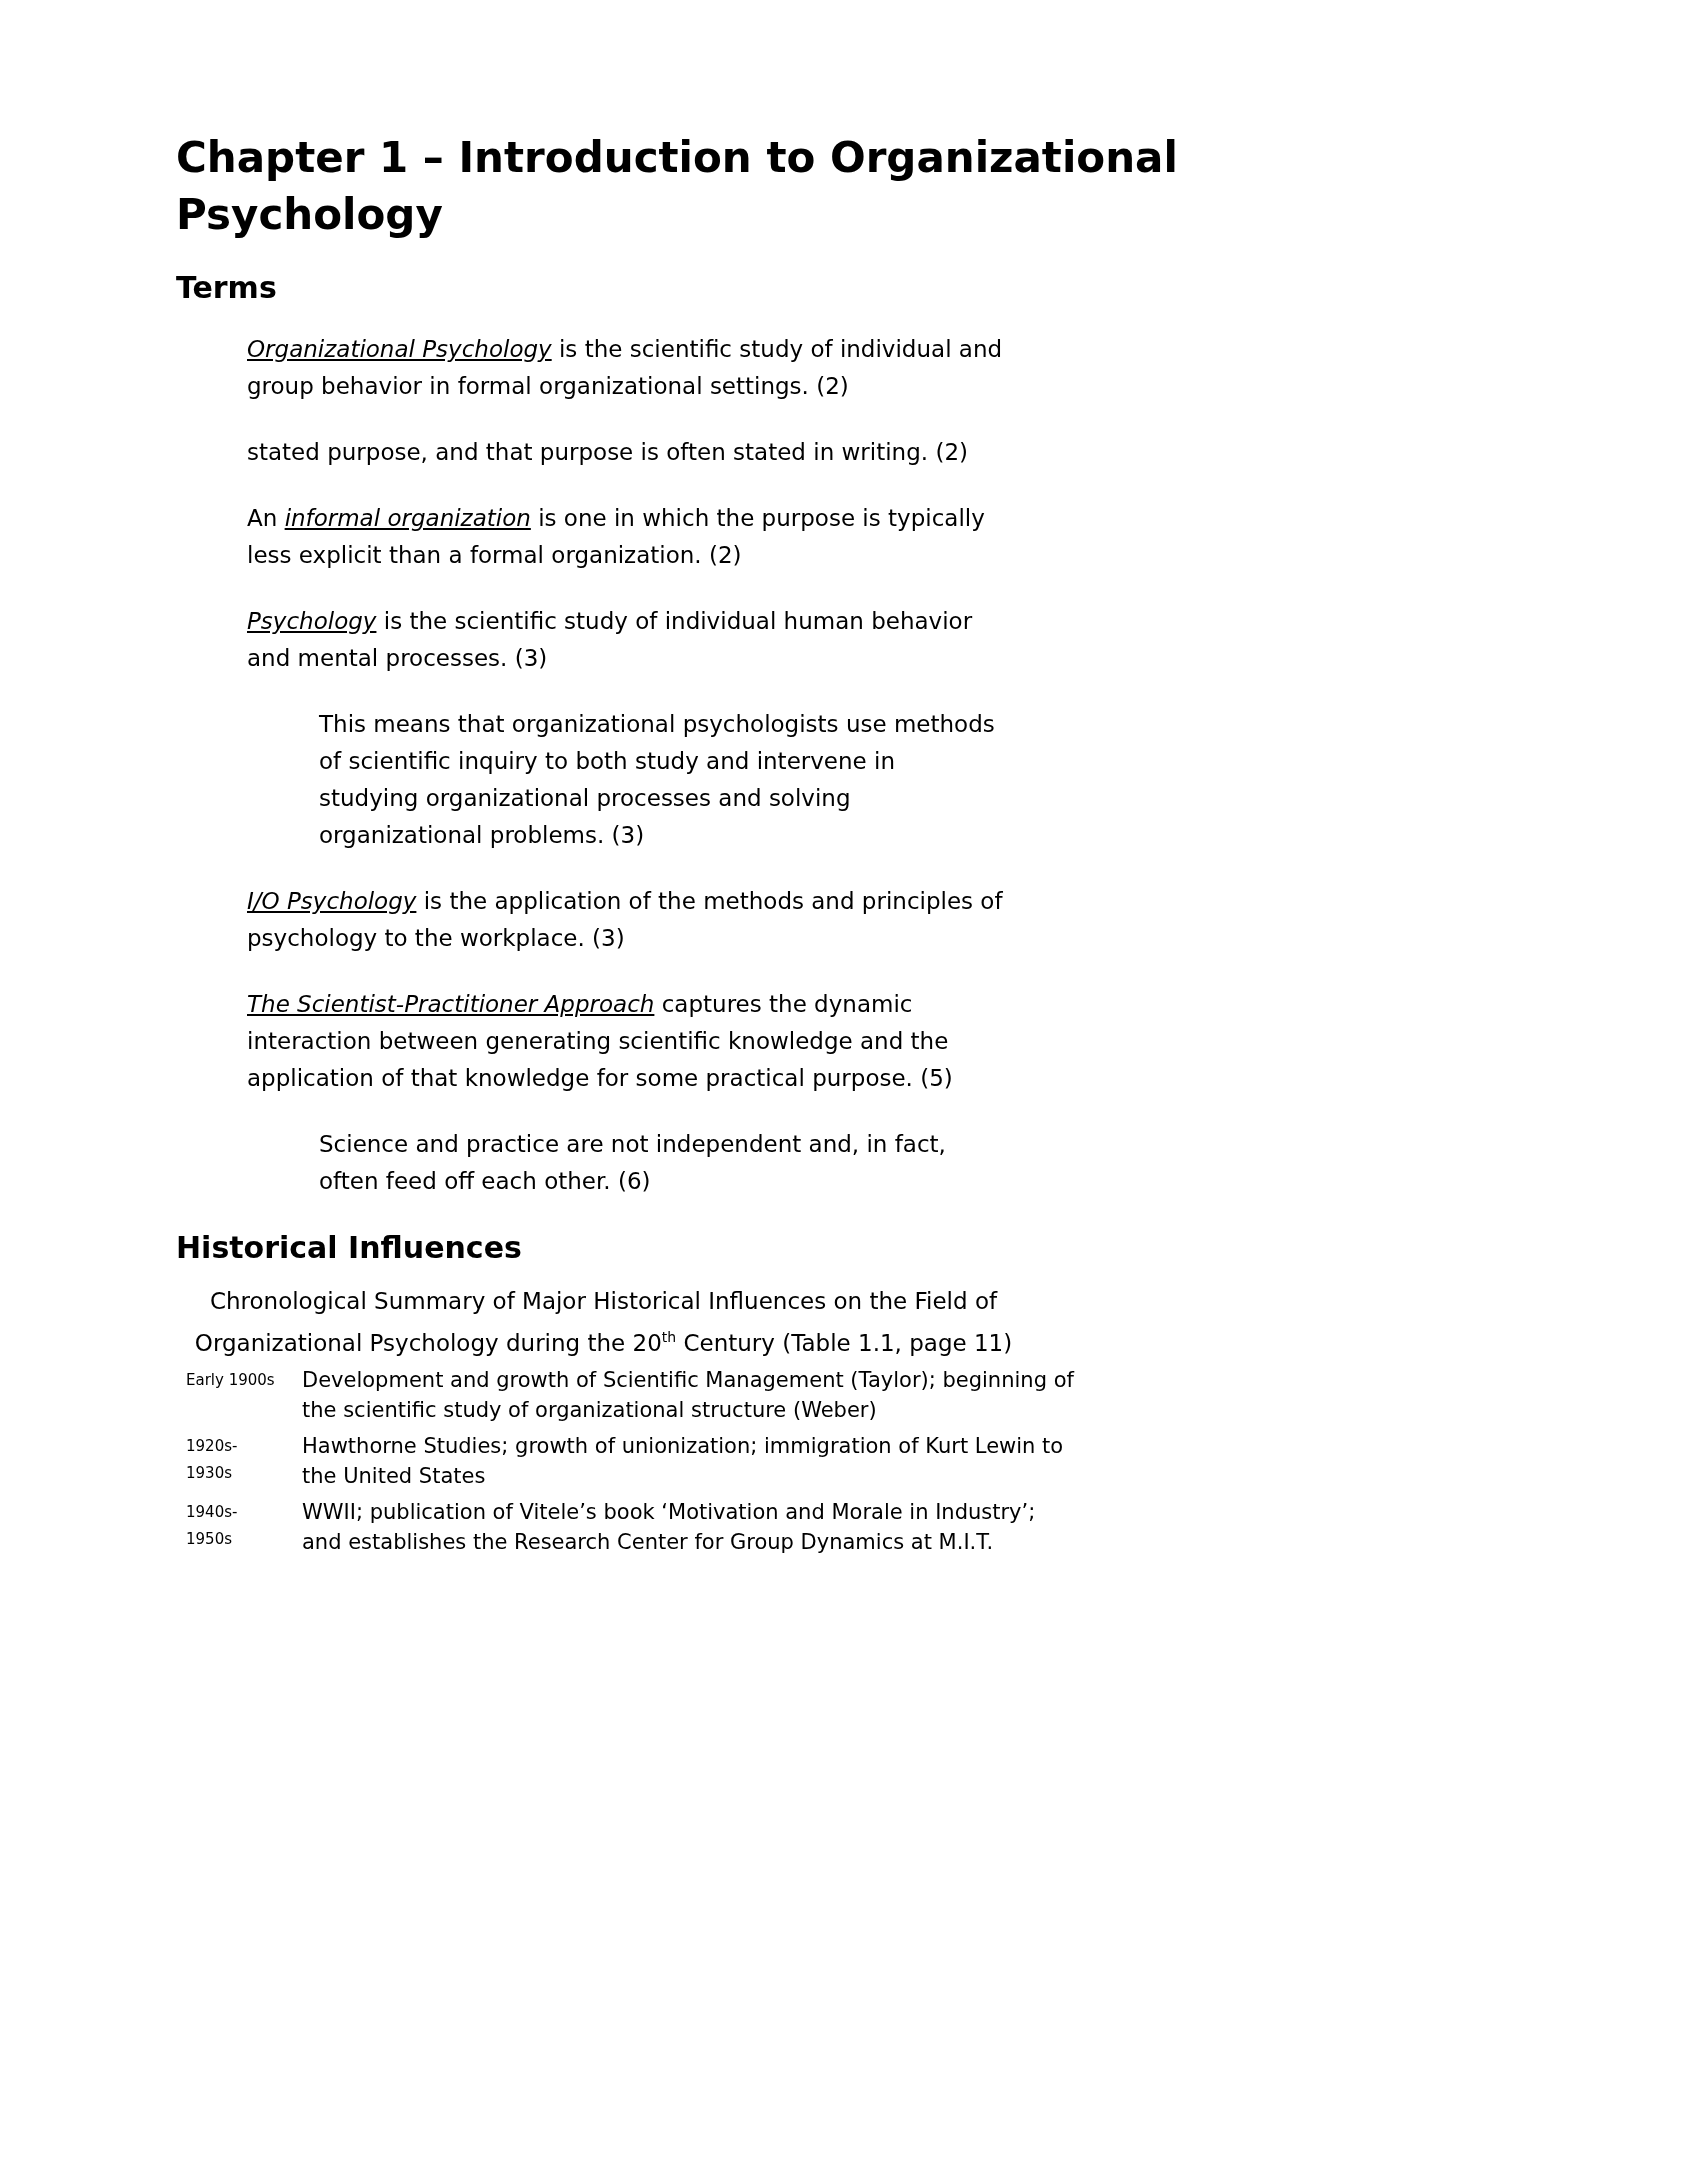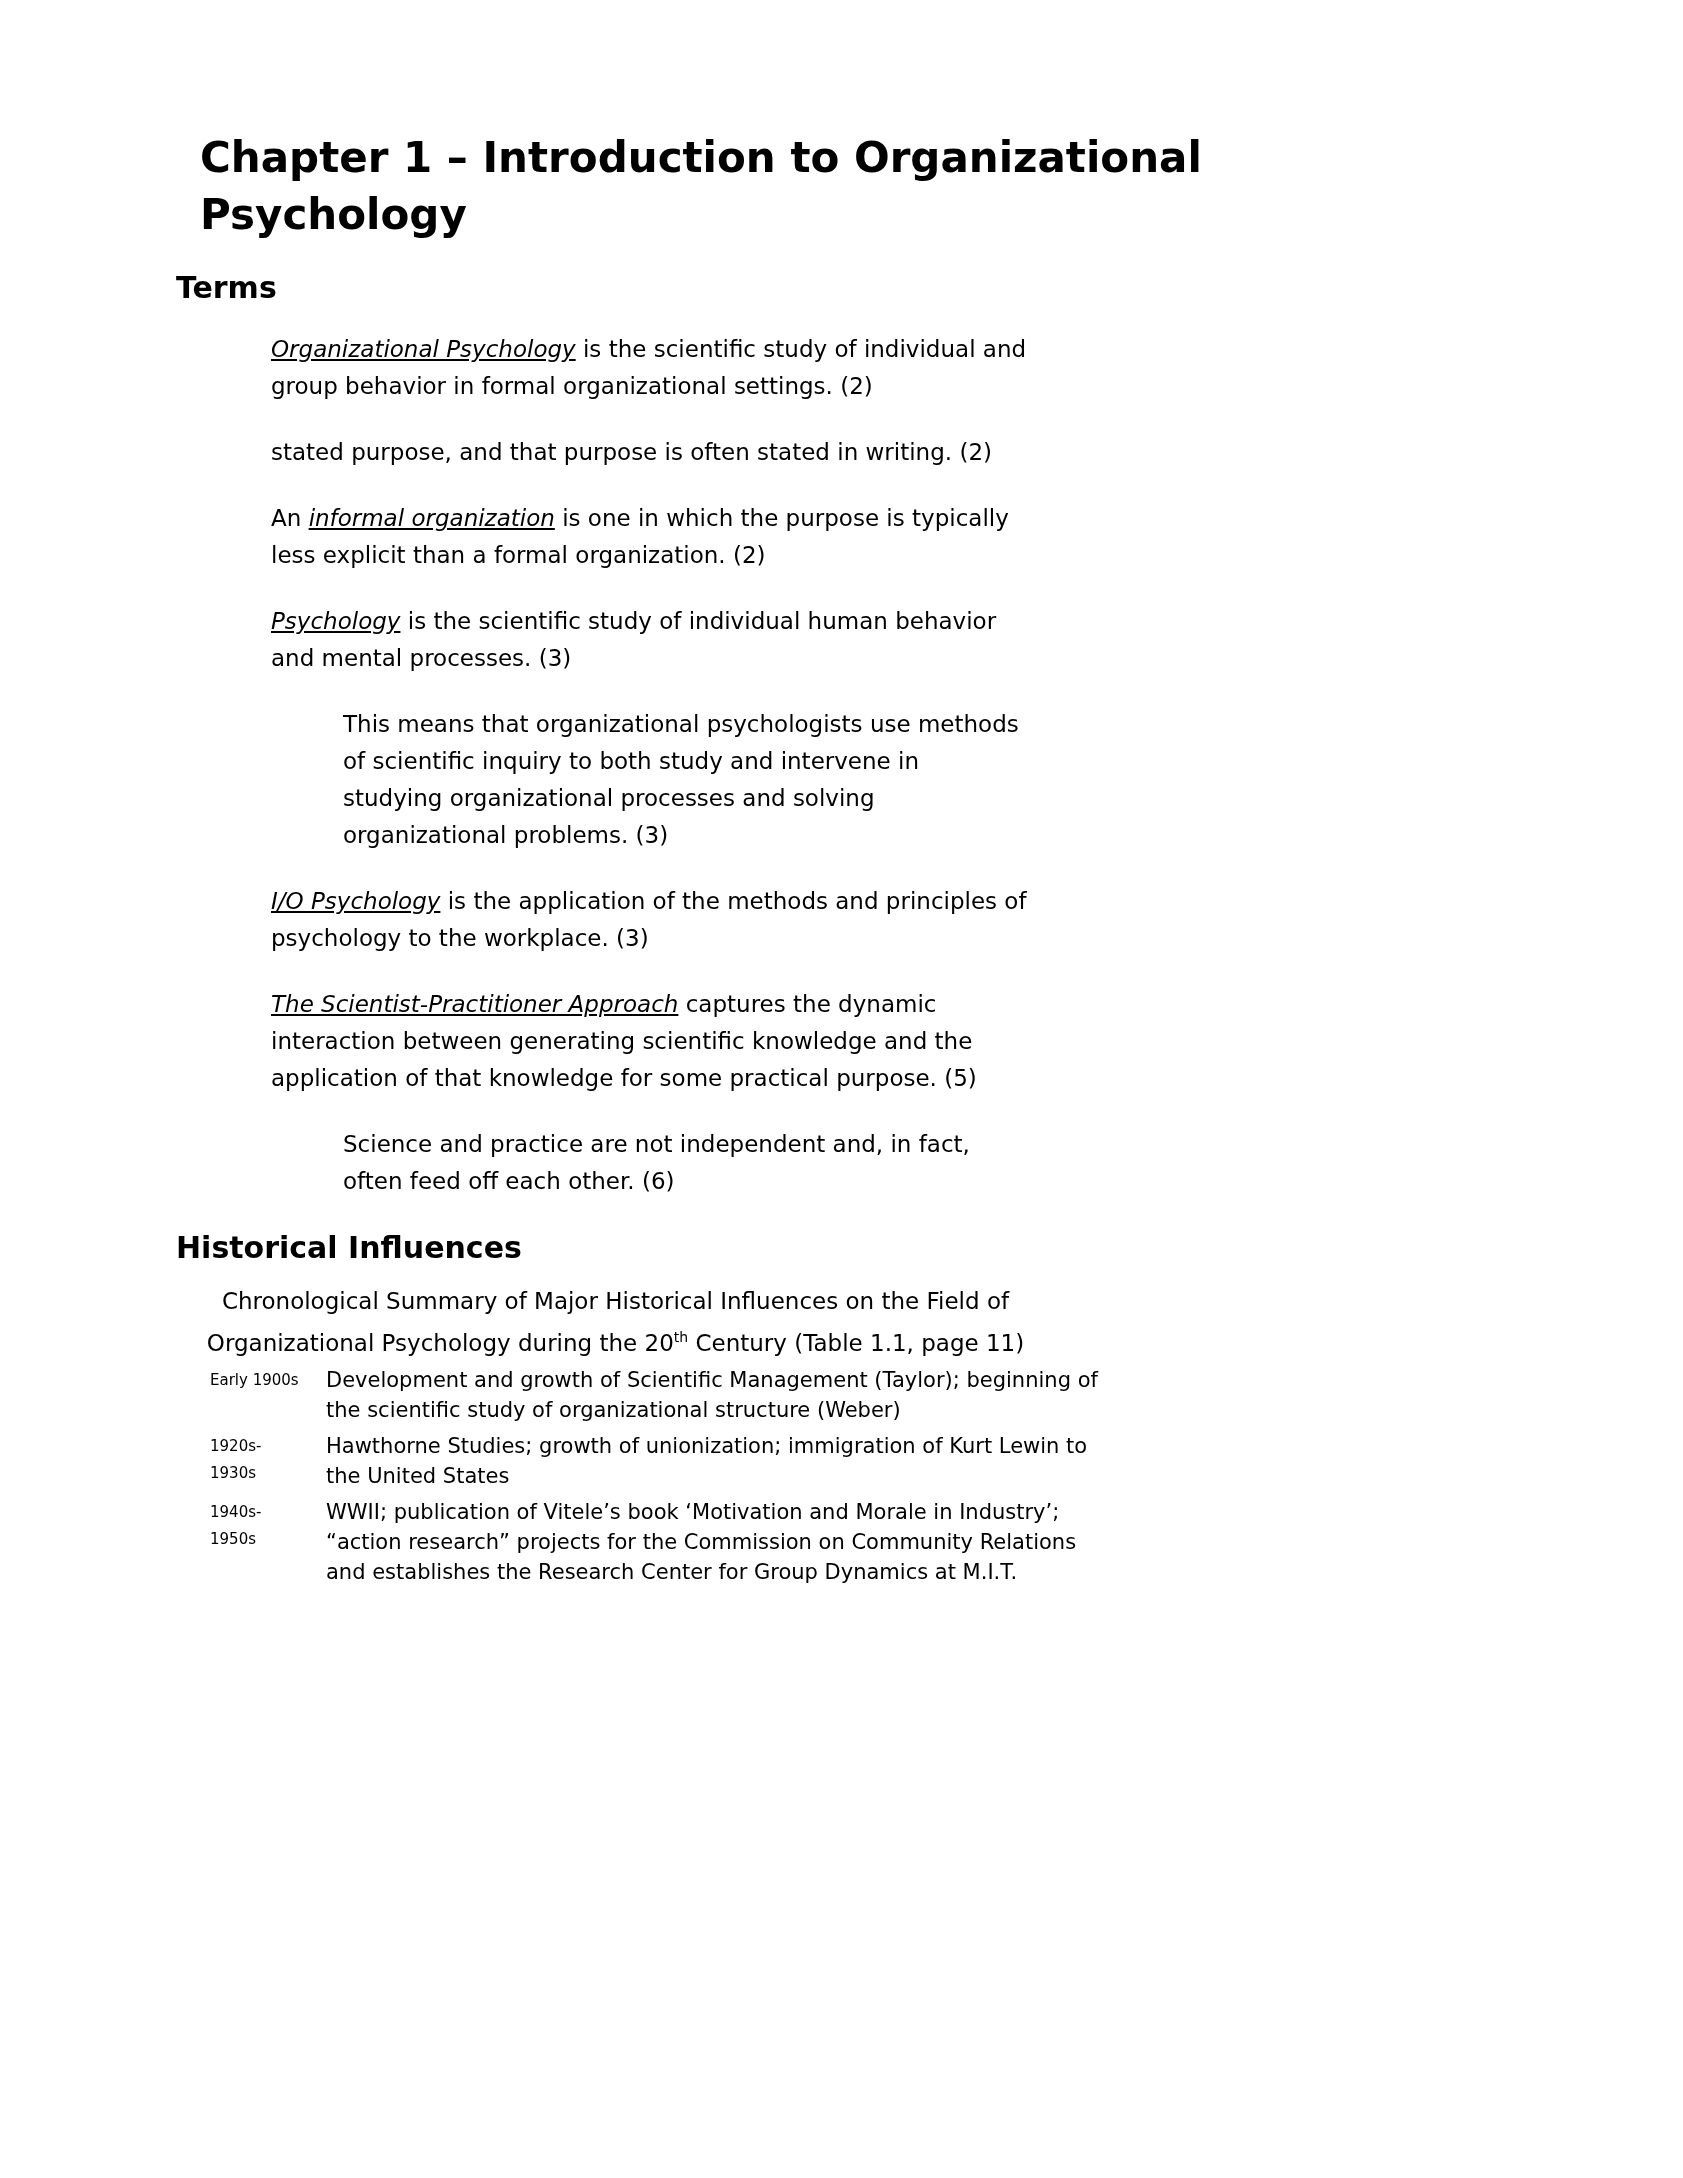--- a/index.html
+++ b/index.html
@@ -30,21 +30,21 @@
     line-height: 38px;
     margin: 26px 0 24px 0;
   }
   .section-heading.historical { margin: 4px 0 16px 0; }
   .para {
     font-size: 23px;
     line-height: 37px;
     margin: 0 0 29px 71px;
   }
   .para.ind2 { margin-left: 143px; }
-  .line { white-space: pre; margin-left: 24px; }
+  .line { white-space: pre; }
   .term { font-style: italic; text-decoration: underline; }
   .intro {
     font-size: 23px;
     line-height: 36px;
     text-align: center;
     width: 855px;
     margin: 0 0 4px 0;
   }
   .sup { vertical-align: super; font-size: 14px; }
   .timeline { margin-left: 10px; }
@@ -149,21 +149,20 @@
         </div>
       </div>
 
       <div class="timeline-row">
         <div class="period">
           <div class="line"><span>1940s-</span></div>
           <div class="line"><span>1950s</span></div>
         </div>
         <div class="desc">
           <div class="line"><span>WWII; publication of Vitele’s book ‘Motivation and Morale in Industry’;</span></div>
-          <div class="line"><span>“action research” projects for the Commission on Community Relations</span></div>
           <div class="line"><span>and establishes the Research Center for Group Dynamics at M.I.T.</span></div>
         </div>
       </div>
 
     </div>
 
   </div>
 
 </div>
 

